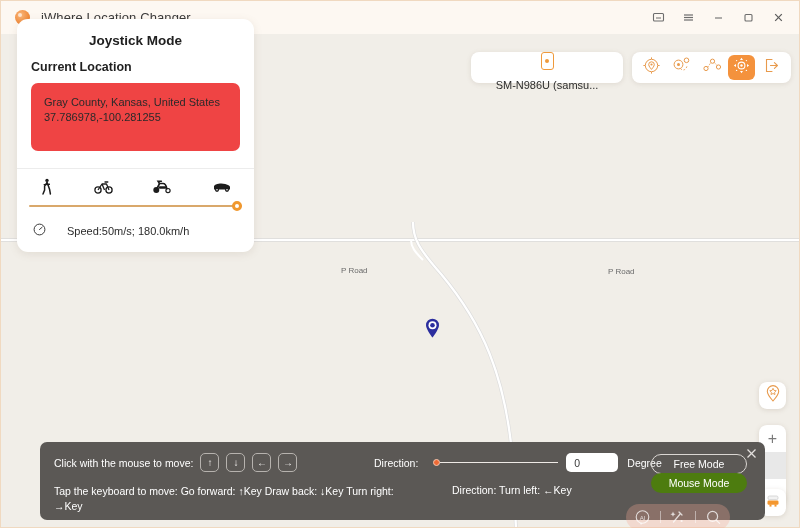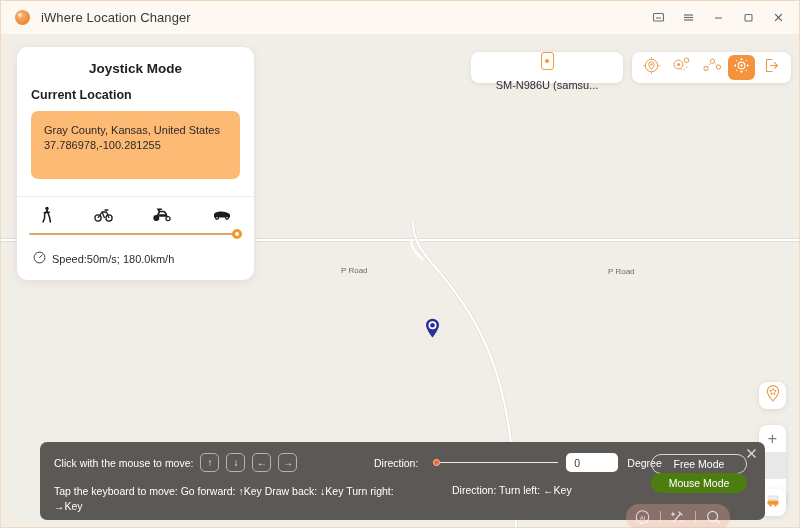--- a/index.html
+++ b/index.html
@@ -65,34 +65,33 @@
   }
 
   
   .panel {
     position: absolute; left: 16px; top: 18px;
     width: 237px;
     background: #ffffff;
     border-radius: 11px;
     box-shadow: 0 2px 9px rgba(120,100,80,.13);
     overflow: hidden;
-    margin-top: 28px;
   }
   .panel-title {
     text-align: center;
     font-size: 13.5px; font-weight: bold; color: #202020;
     padding: 14px 0 0 0;
   }
   .panel-sub {
     font-size: 12.5px; font-weight: bold; color: #1f1f1f;
     padding: 12px 0 0 14px;
   }
   .loc-box {
     margin: 9px 14px 0 14px;
-    background: #fdba74;
+    background: #ef4444;
     border-radius: 7px;
     padding: 12px 12px 12px 13px;
     height: 68px;
   }
   .loc-line {
     font-size: 11px; color: #2a2a2a; line-height: 15px;
   }
   .panel-div {
     margin-top: 17px;
     border-top: 1px solid #ececec;
@@ -110,21 +109,21 @@
   .slider-track {
     position: absolute; left: 0; right: 0; top: 5px;
     height: 2px; background: #d9a86b; border-radius: 2px;
   }
   .slider-thumb {
     position: absolute; right: 0px; top: 1px;
     width: 10px; height: 10px; border-radius: 50%;
     background: #ffffff; border: 3px solid #f0982f;
   }
   .speed-text-row {
-    display: flex; align-items: center; gap: 6px;
+    display: flex; align-items: center; gap: 21px;
     padding: 10px 0 12px 16px;
   }
   .speed-text { font-size: 11px; color: #2b2b2b; }
 
   
   .device-pill {
     position: absolute; top: 51px; left: 470px;
     width: 152px; height: 31px;
     background: #ffffff; border-radius: 8px;
     box-shadow: 0 1px 5px rgba(120,100,80,.15);

